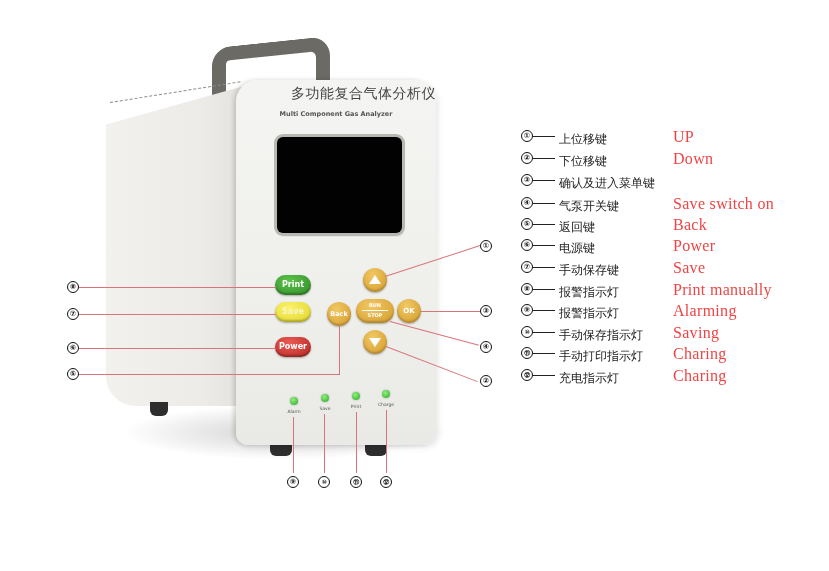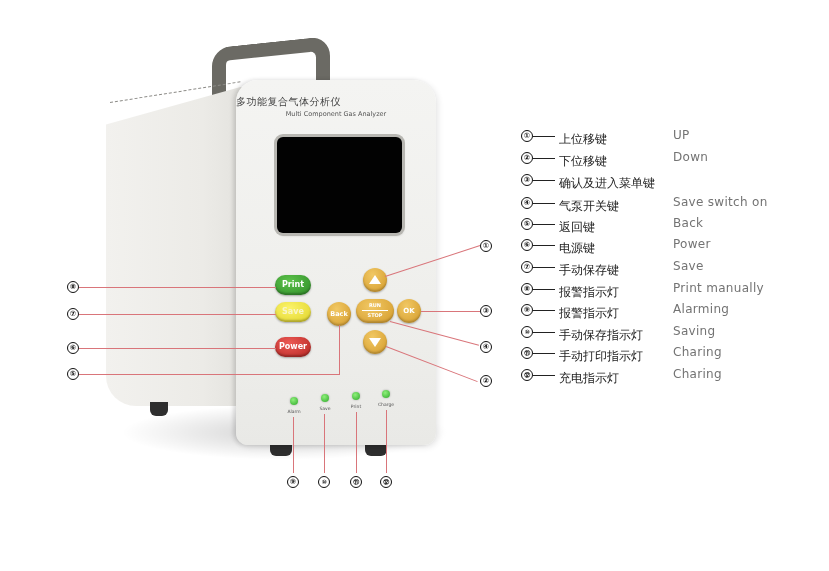--- a/index.html
+++ b/index.html
@@ -27,22 +27,22 @@
     background: linear-gradient(180deg, #f4f4f2 0%, #efefec 60%, #e9e9e6 100%);
     border-radius: 22px 22px 12px 12px;
     box-shadow: -3px 0 4px rgba(0,0,0,0.12), 2px 2px 6px rgba(0,0,0,0.10);
   }
   .foot { position: absolute; background: #2e2e2e; border-radius: 0 0 6px 6px; }
   .shadow-floor {
     position: absolute; left: 120px; top: 405px; width: 330px; height: 55px;
     background: radial-gradient(ellipse at center, rgba(0,0,0,0.18) 0%, rgba(0,0,0,0) 70%);
   }
 
-  .title-cn { position: absolute; left: 236px; top: 95px; width: 200px; text-align: left; font-size: 10px; color: #444; letter-spacing: 0.5px; }
-  .title-en { position: absolute; left: 236px; top: 110px; width: 200px; text-align: center; font-size: 6.5px; color: #555; }
+  .title-cn { position: absolute; left: 236px; top: 85px; width: 200px; text-align: right; font-size: 14px; color: #444; letter-spacing: 0.5px; }
+  .title-en { position: absolute; left: 236px; top: 110px; width: 200px; text-align: center; font-size: 6.5px; color: #555; font-weight: bold; }
 
   .screen {
     position: absolute; left: 277px; top: 137px; width: 125px; height: 96px;
     background: #020202; border-radius: 6px;
     box-shadow: 0 0 0 3px #b8b7b2, 1px 2px 3px rgba(0,0,0,0.3);
   }
 
   
   .pill {
     position: absolute; width: 36px; height: 20px; border-radius: 10px;
@@ -87,21 +87,21 @@
     font-size: 7.5px; font-weight: bold; color: #111; text-align: center; line-height: 10px;
   }
   .num.two { font-size: 6px; letter-spacing: -0.5px; }
 
   
   .legend { position: absolute; left: 521px; top: 128px; }
   .legend-row { position: absolute; left: 0; height: 16px; width: 290px; }
   .legend-row .num { left: 0; top: 2px; }
   .legend-row .dash { position: absolute; left: 12px; top: 8px; width: 22px; height: 1px; background: #222; }
   .legend-row .cn { position: absolute; left: 38px; top: 3px; font-size: 12px; color: #222; white-space: nowrap; }
-  .legend-row .en { position: absolute; left: 152px; top: 0px; font-size: 12px; color: #737373; white-space: nowrap; letter-spacing: 0.3px; }
+  .legend-row .en { position: absolute; left: 152px; top: 0px; font-size: 16px; color: #ef4444; white-space: nowrap; letter-spacing: 0.3px; font-family: Liberation Serif, serif; }
 </style>
 </head>
 <body>
 
 <div>
   <div class="shadow-floor"></div>
   <div class="handle"></div>
   <div class="side-panel"></div>
   <div class="side-seam"></div>
   <div class="foot" style="left:150px;top:402px;width:18px;height:14px;"></div>

